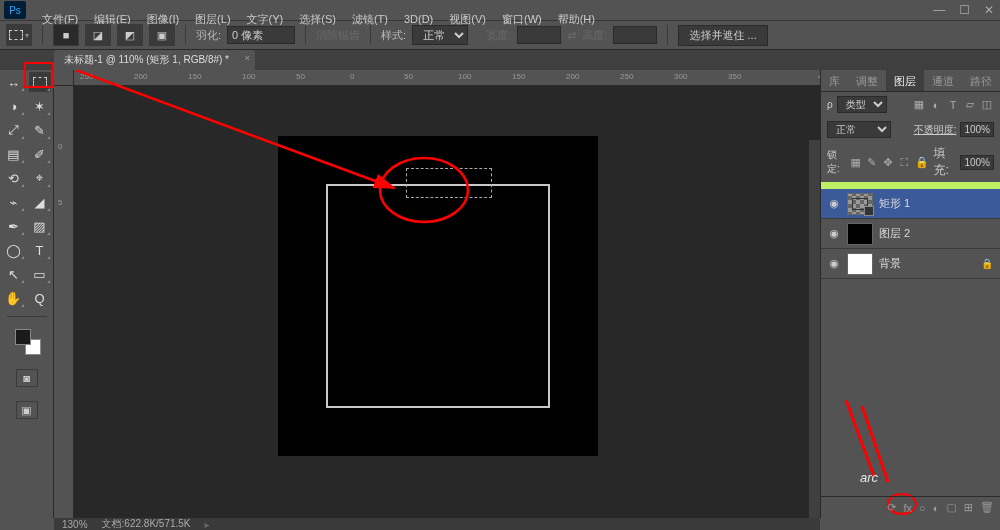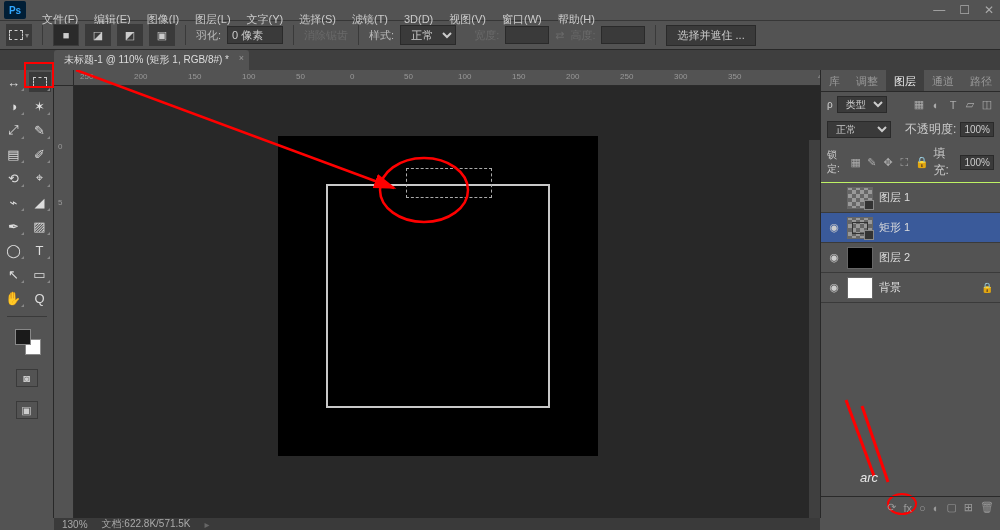--- a/index.html
+++ b/index.html
@@ -1,35 +1,35 @@
 <!DOCTYPE html>
 <html><head>
 <meta charset="utf-8">
 <style>
 * { margin: 0; padding: 0; box-sizing: border-box; font-family: "Microsoft YaHei", sans-serif; }
 body { width: 1000px; height: 530px; background: #535353; color: #ccc; font-size: 11px; overflow: hidden; position: relative; }
 
 
 .menubar { height: 20px; background: #535353; display: flex; align-items: center; padding-left: 4px; }
-.ps-logo { width: 22px; height: 18px; background: #001e36; color: #31a8ff; font-weight: bold; font-size: 10px; display: flex; align-items: center; justify-content: center; border-radius: 2px; margin-right: 8px; }
+.ps-logo { width: 22px; height: 18px; background: #001e36; color: #31a8ff; font-weight: normal; font-size: 10px; display: flex; align-items: center; justify-content: center; border-radius: 2px; margin-right: 8px; }
 .menu-item { padding: 2px 8px; color: #ccc; cursor: default; margin-top: 18px; }
 .win-controls { position: absolute; right: 6px; top: 3px; display: flex; gap: 14px; color: #aaa; font-size: 12px; }
 
 
 .optionsbar { height: 30px; background: #535353; border-top: 1px solid #373737; border-bottom: 1px solid #282828; display: flex; align-items: center; padding-left: 6px; gap: 6px; }
 .opt-icon { width: 26px; height: 22px; border: 1px solid #3a3a3a; background: #3a3a3a; display: flex; align-items: center; justify-content: center; }
 .opt-sep { width: 1px; height: 20px; background: #3a3a3a; margin: 0 4px; }
 .opt-label { color: #bbb; font-size: 11px; }
-.opt-input { background: #3a3a3a; border: 1px solid #2a2a2a; color: #ccc; padding: 2px 4px; width: 56px; font-size: 11px; }
+.opt-input { background: #3a3a3a; border: 1px solid #2a2a2a; color: #ccc; padding: 2px 4px; width: 68px; font-size: 11px; }
 .opt-select { background: #3a3a3a; border: 1px solid #2a2a2a; color: #ccc; padding: 2px 6px; font-size: 11px; }
 .opt-dim { color: #6a6a6a; }
 
 
 .doctab-bar { height: 20px; background: #3f3f3f; display: flex; align-items: flex-end; padding-left: 54px; }
-.doctab { background: #535353; padding: 3px 20px 3px 10px; font-size: 10px; color: #ddd; position: relative; border-top-left-radius: 3px; border-top-right-radius: 3px; }
+.doctab { background: #535353; padding: 3px 26px 3px 10px; font-size: 10px; color: #ddd; position: relative; border-top-left-radius: 3px; border-top-right-radius: 3px; }
  .doctab-close { position: absolute; right: 5px; top: 3px; color: #999; font-size: 9px; }
 
 
 .workspace { display: flex; height: 448px; position: relative; }
 
 
 .toolbox { width: 54px; background: #535353; border-right: 1px solid #282828; display: flex; flex-direction: column; align-items: center; padding-top: 2px; z-index: 2; position: relative; }
 .tool-row { display: flex; gap: 4px; margin-bottom: 4px; }
 .tool { width: 22px; height: 20px; display: flex; align-items: center; justify-content: center; color: #ddd; font-size: 13px; position: relative; }
 .tool-mark { position:absolute; right:1px; bottom:1px; width:0; height:0; border-left:3px solid transparent; border-bottom:3px solid #888; }
@@ -55,21 +55,21 @@
 
 
 .right-panels { width: 180px; background: #535353; border-left: 1px solid #282828; display: flex; flex-direction: column; }
 .panel-tabs { display: flex; height: 22px; border-bottom: 1px solid #2a2a2a; }
 .ptab { padding: 4px 8px; font-size: 11px; color: #999; cursor: default; }
 .ptab-active { color: #eee; background: #3f3f3f; }
 .panel-row { display: flex; align-items: center; padding: 4px 6px; gap: 4px; }
 .panel-select { background: #3a3a3a; border: 1px solid #2a2a2a; color: #ccc; font-size: 10px; padding: 1px 4px; }
 .panel-iconrow { display: flex; gap: 3px; margin-left: auto; }
 .pic { width: 14px; height: 14px; color: #aaa; display:flex; align-items:center; justify-content:center; font-size:11px; }
-.lock-row { display: flex; align-items: center; padding: 3px 6px; gap: 5px; font-size: 10px; border-bottom: 1px solid #bef264; }
+.lock-row { display: flex; align-items: center; padding: 3px 6px; gap: 5px; font-size: 10px; border-bottom: 7px solid #bef264; }
 
 .layers-list { flex: 1; overflow: auto; }
 .layer { display: flex; align-items: center; height: 30px; padding: 0 6px; gap: 6px; border-bottom: 1px solid #3a3a3a; }
 .layer-sel { background: #3a5a9a; }
 .eye { width: 14px; height: 14px; color: #ccc; font-size: 11px; display:flex; align-items:center; justify-content:center; }
 .thumb { width: 26px; height: 22px; border: 1px solid #666; background: #fff; position: relative; flex-shrink:0; }
 .thumb-black { background: #000; }
 .thumb-checker { background: repeating-conic-gradient(#666 0% 25%, #999 0% 50%) 50% / 8px 8px; }
 .thumb-sub { position: absolute; right: -2px; bottom: -2px; width: 10px; height: 10px; background: #333; border: 1px solid #888; }
 .layer-name { font-size: 11px; color: #ddd; flex: 1; }
@@ -311,42 +311,35 @@
       <div class="panel-iconrow">
         <div class="pic">▦</div>
         <div class="pic">◐</div>
         <div class="pic">T</div>
         <div class="pic">▱</div>
         <div class="pic">◫</div>
       </div>
     </div>
     <div class="panel-row">
       <select class="panel-select" style="width:64px;"><option>正常</option></select>
-      <span style="font-size:12px;margin-left:auto;">不透明度:</span>
+      <span style="font-size:10px;margin-left:auto;text-decoration:underline;">不透明度:</span>
       <span class="panel-select" style="padding:1px 3px;">100%</span>
     </div>
     <div class="lock-row">
       <span>锁定:</span>
       <span class="pic">▦</span>
       <span class="pic">✎</span>
       <span class="pic">✥</span>
       <span class="pic">⛶</span>
       <span class="pic">🔒</span>
       <span style="margin-left:auto;font-size:12px;">填充:</span>
       <span class="panel-select" style="padding:1px 3px;">100%</span>
     </div>
 
     <div class="layers-list">
-      <div class="layer">
-        <div class="eye"></div>
-        <div class="thumb thumb-checker">
-            <div class="thumb-sub"></div>
-          </div>
-        <div class="layer-name">图层 1</div>
-      </div>
       <div class="layer layer-sel">
         <div class="eye">◉</div>
         <div class="thumb thumb-checker">
             <div style="position:absolute;inset:4px;border:1px solid #333;"></div>
             <div class="thumb-sub"></div>
           </div>
         <div class="layer-name">矩形 1</div>
       </div>
       <div class="layer">
         <div class="eye">◉</div>

